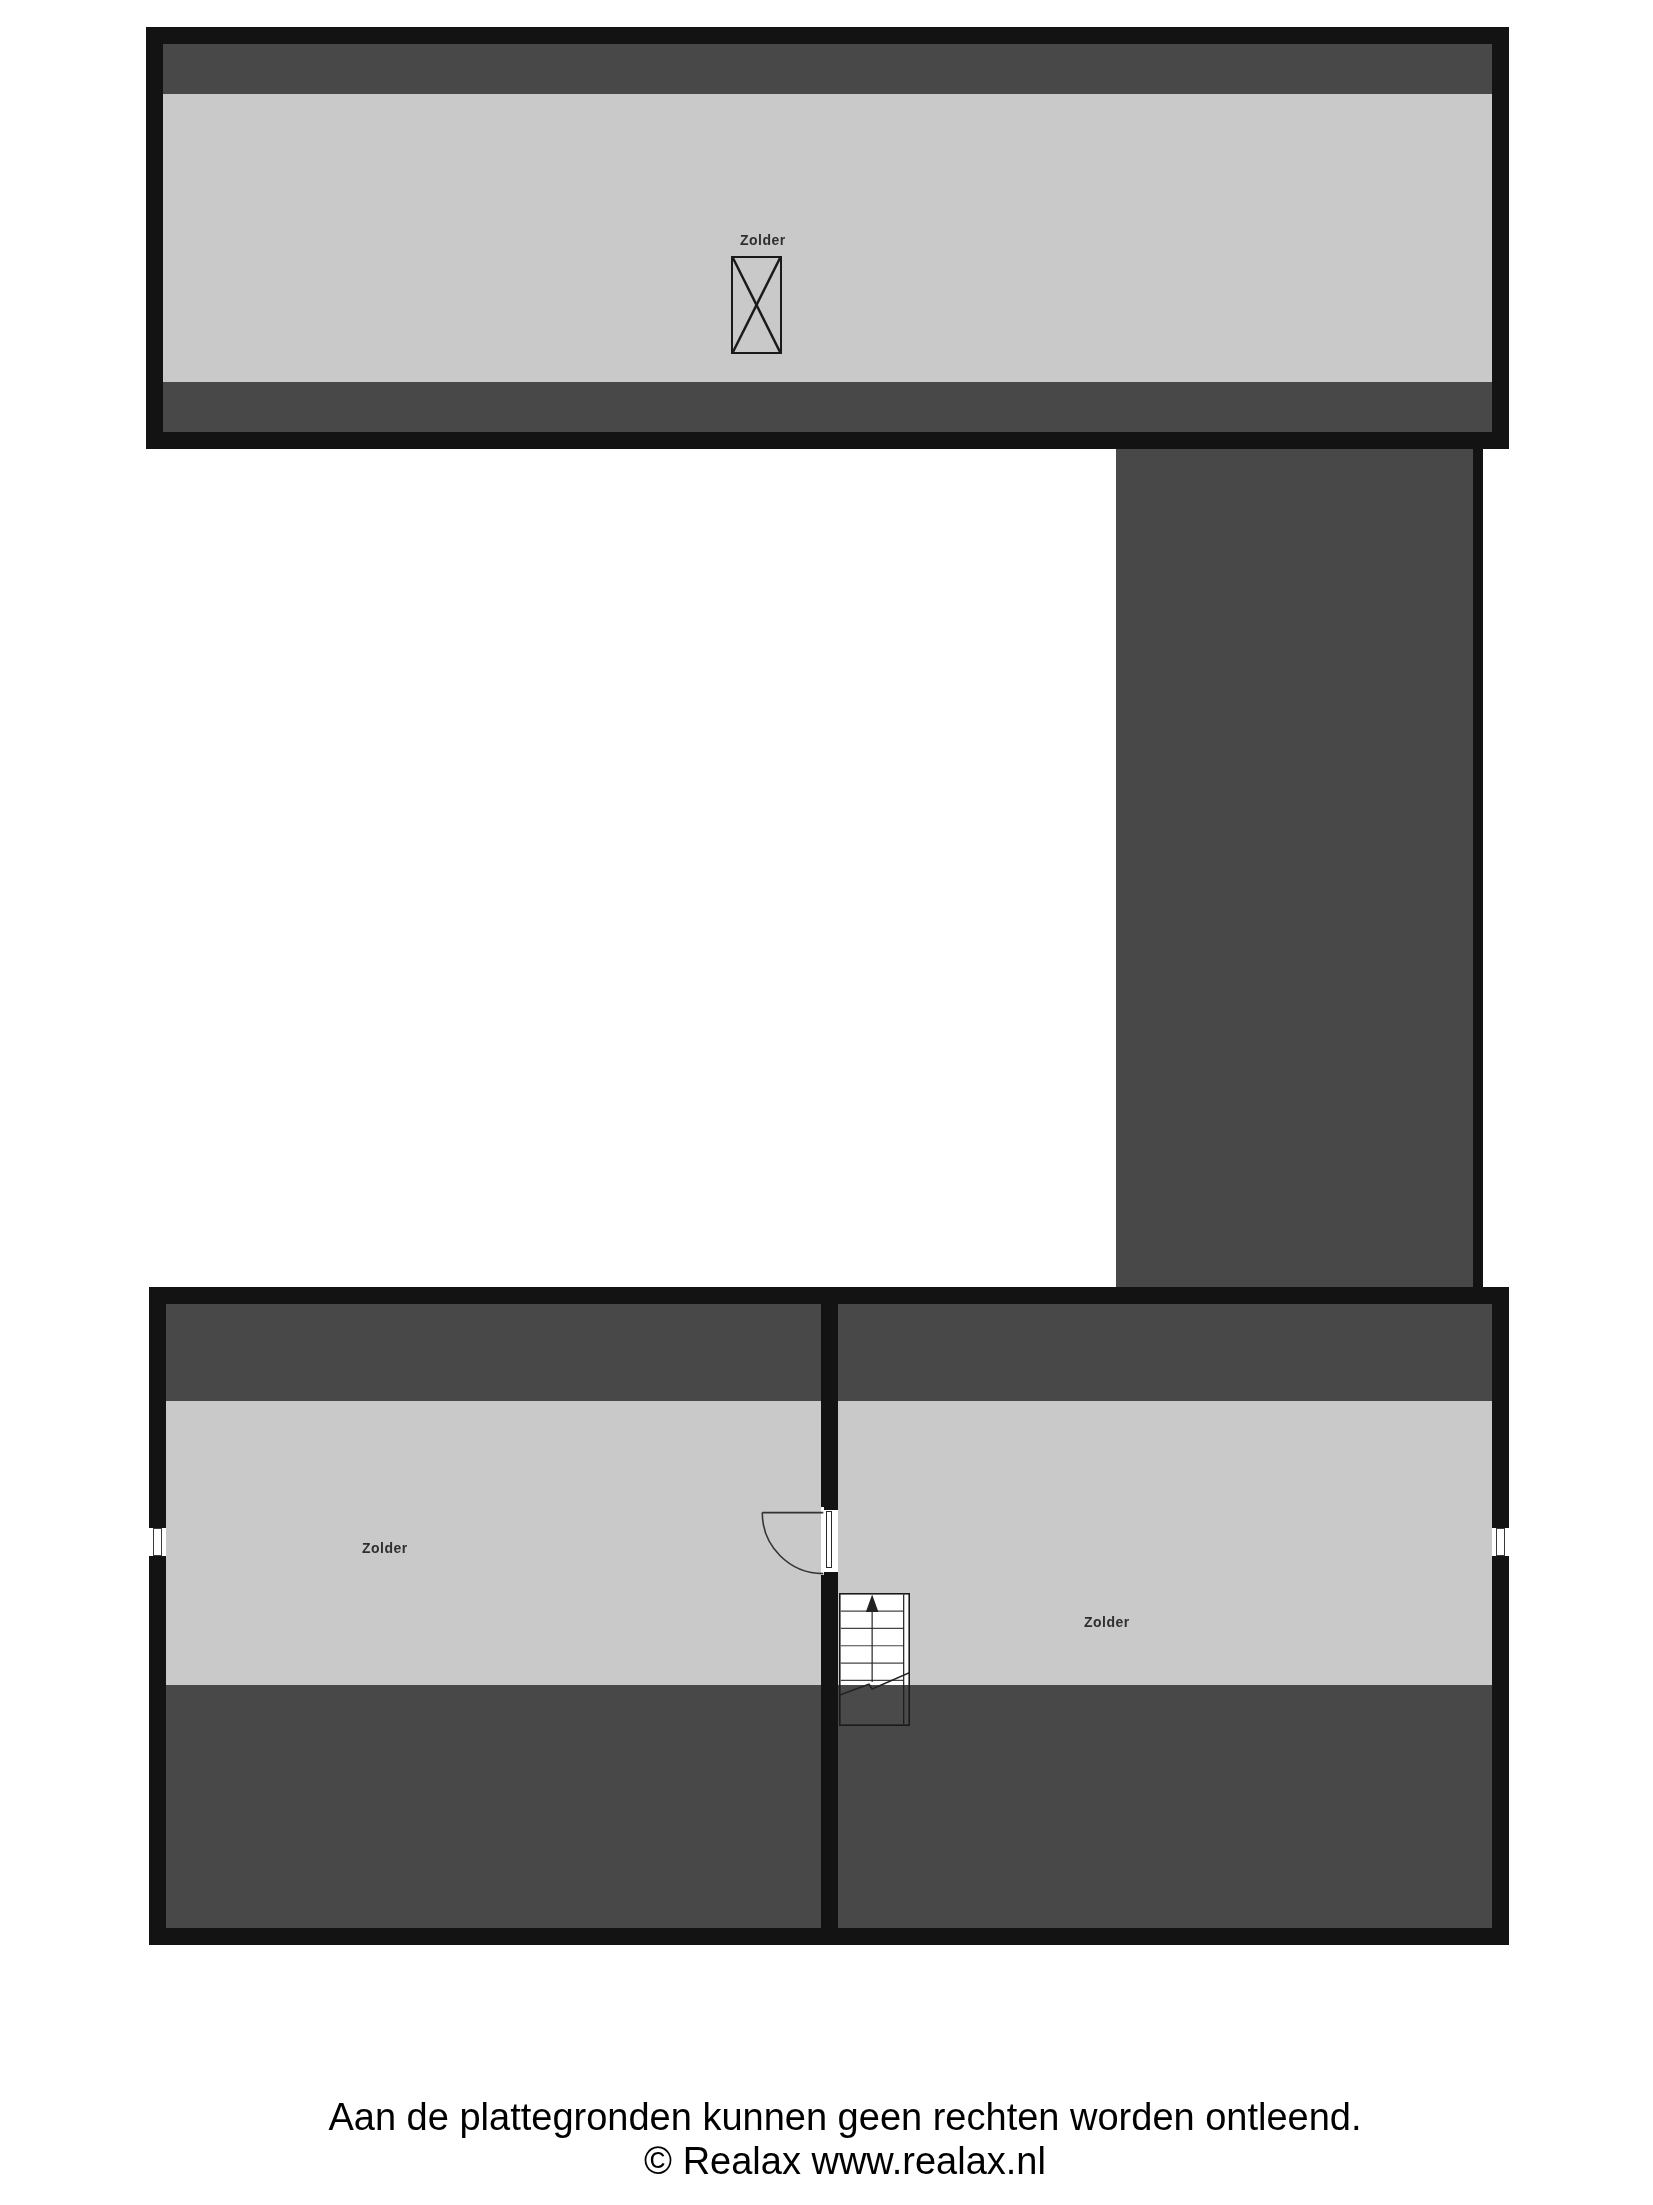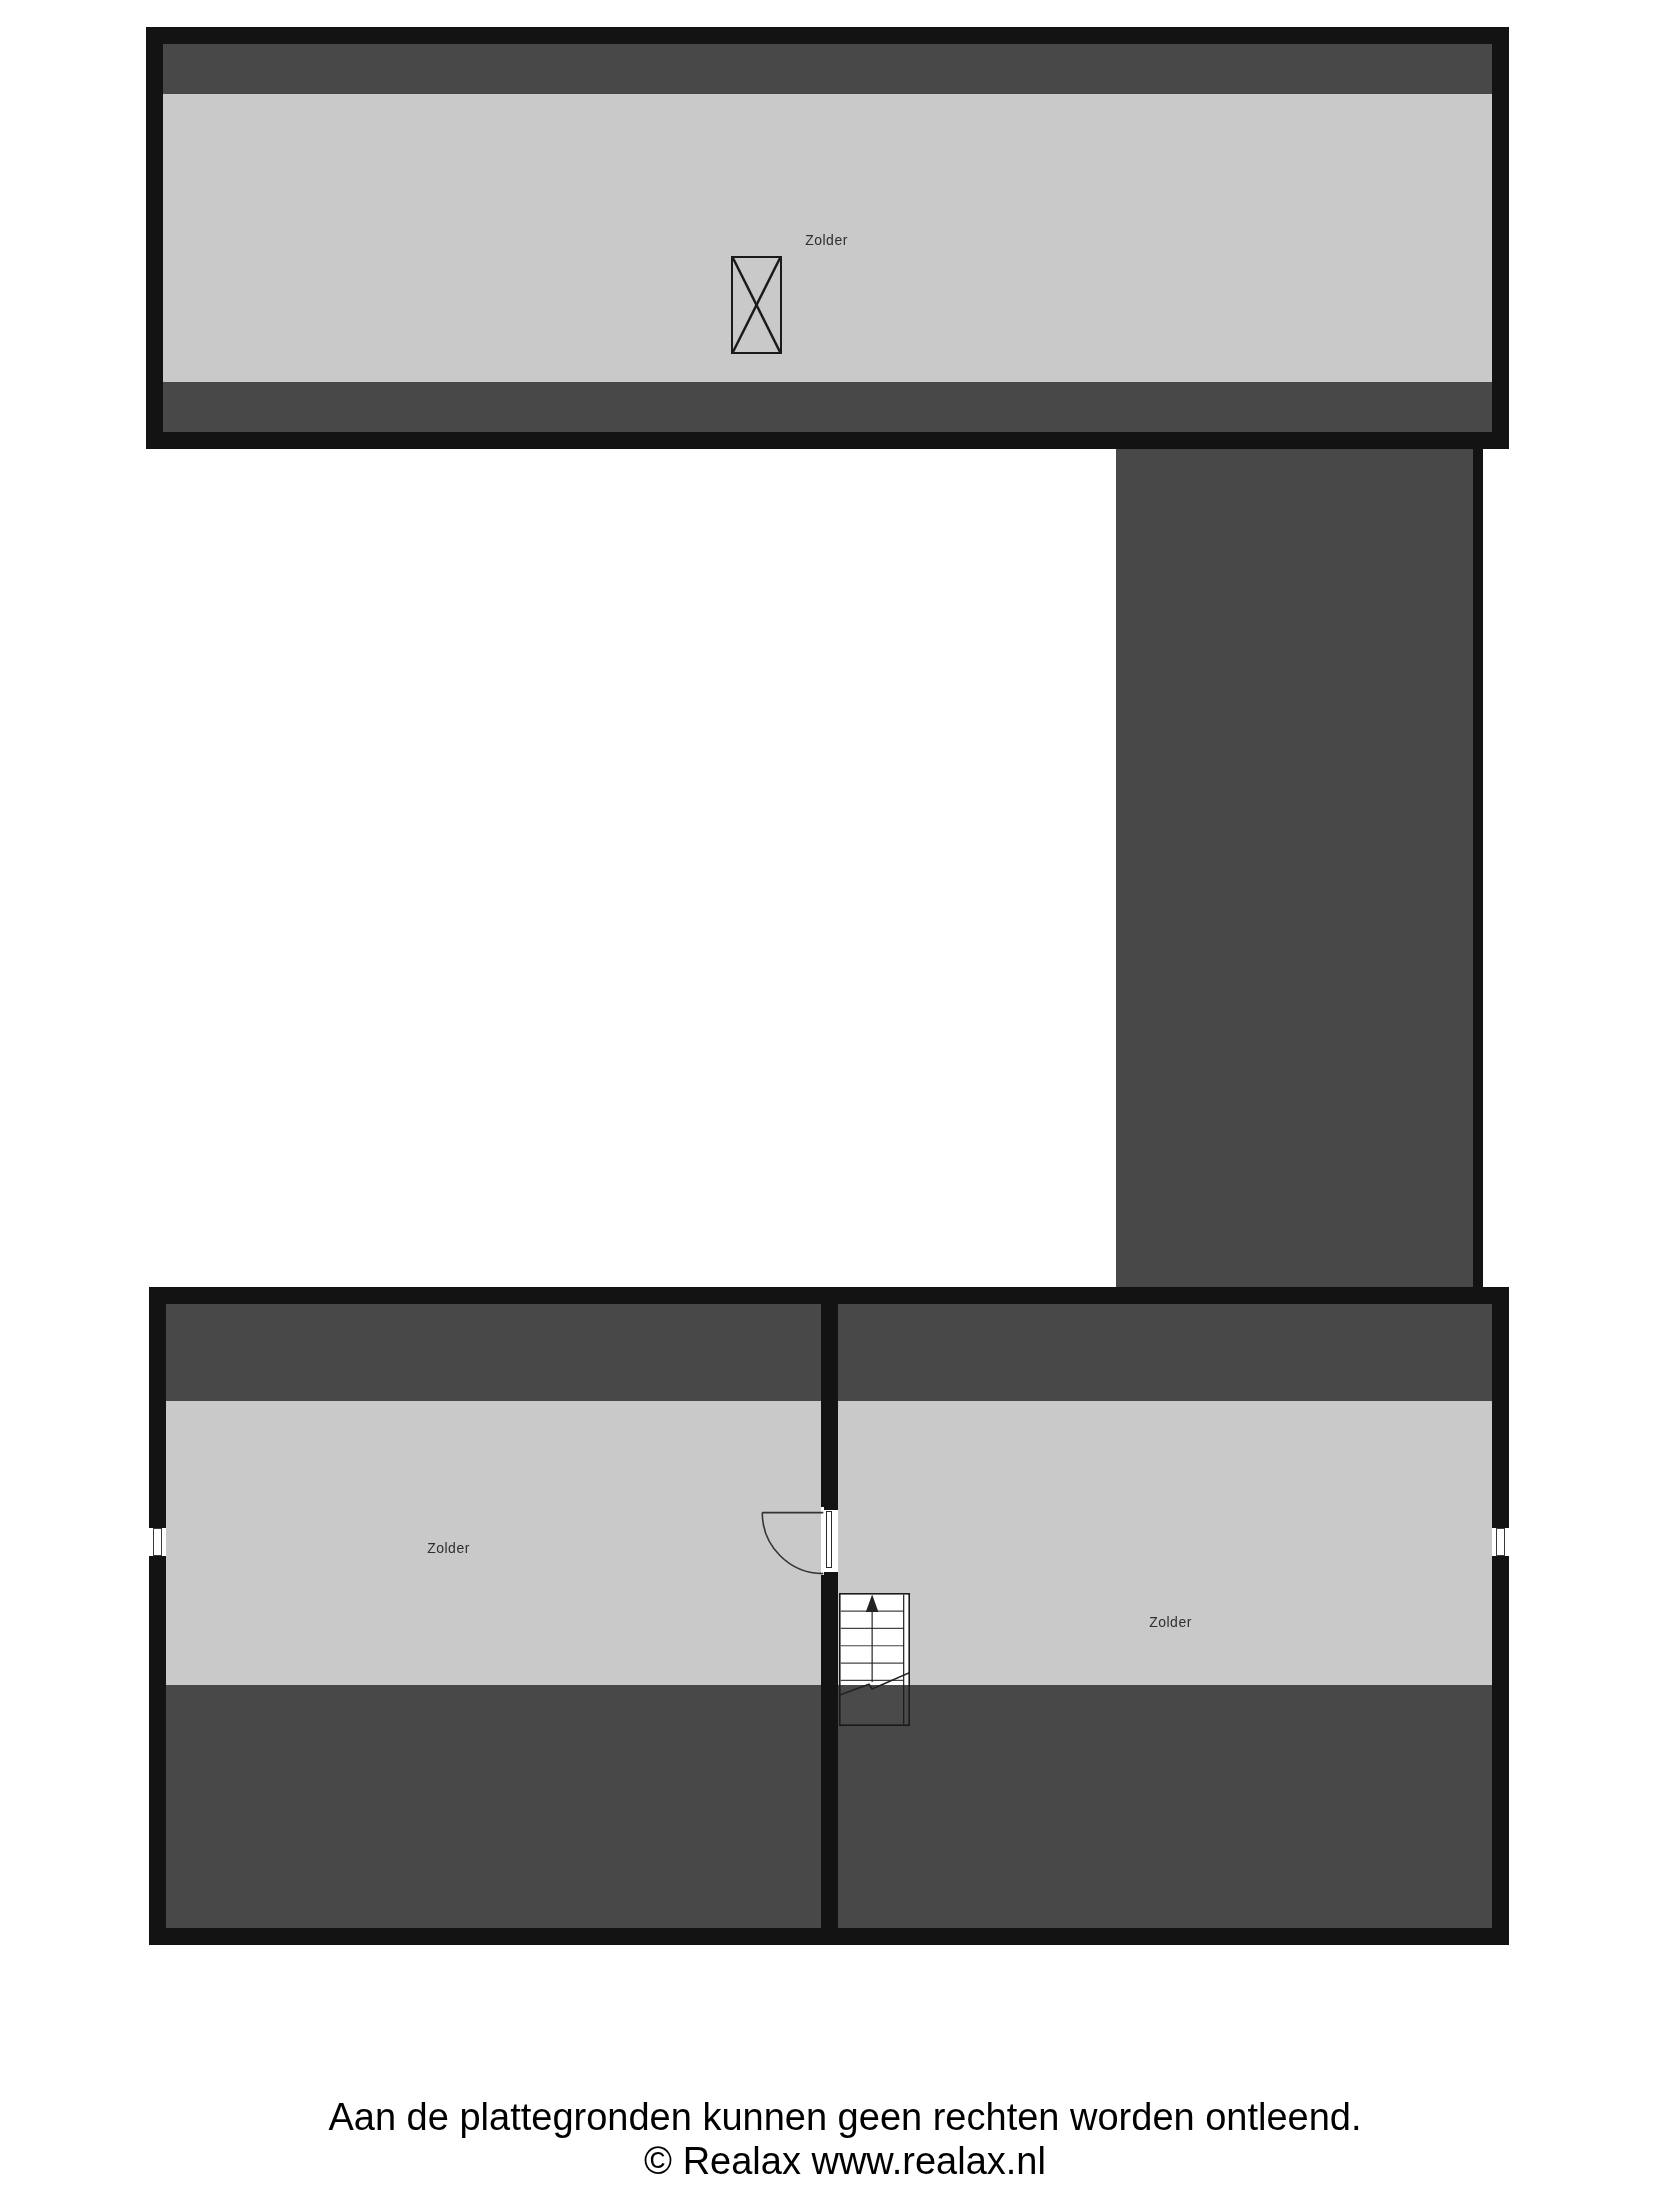--- a/index.html
+++ b/index.html
@@ -66,24 +66,25 @@
   }
   .chimney svg{display:block;width:100%;height:100%;}
 
   
   .stairs{left:839px;top:1593px;width:71px;height:133px;}
   .stairs svg{display:block;width:100%;height:100%;}
 
   
   .room-label{
     position:absolute;width:173px;margin-left:-87px;
-    text-align:center;
+    text-align:left;
     font-size:14px;letter-spacing:0.5px;
     color:var(--label-text);
     white-space:nowrap;
+    font-weight:bold;
   }
   .room-label.top-room{left:827px;top:232px;}
   .room-label.bottom-left-room{left:449px;top:1540px;}
   .room-label.bottom-right-room{left:1171px;top:1614px;}
 
   
   .footer{
     position:absolute;left:18px;top:2095px;width:1654px;
     text-align:center;color:var(--footer-text);
     font-size:38px;line-height:1.16;

